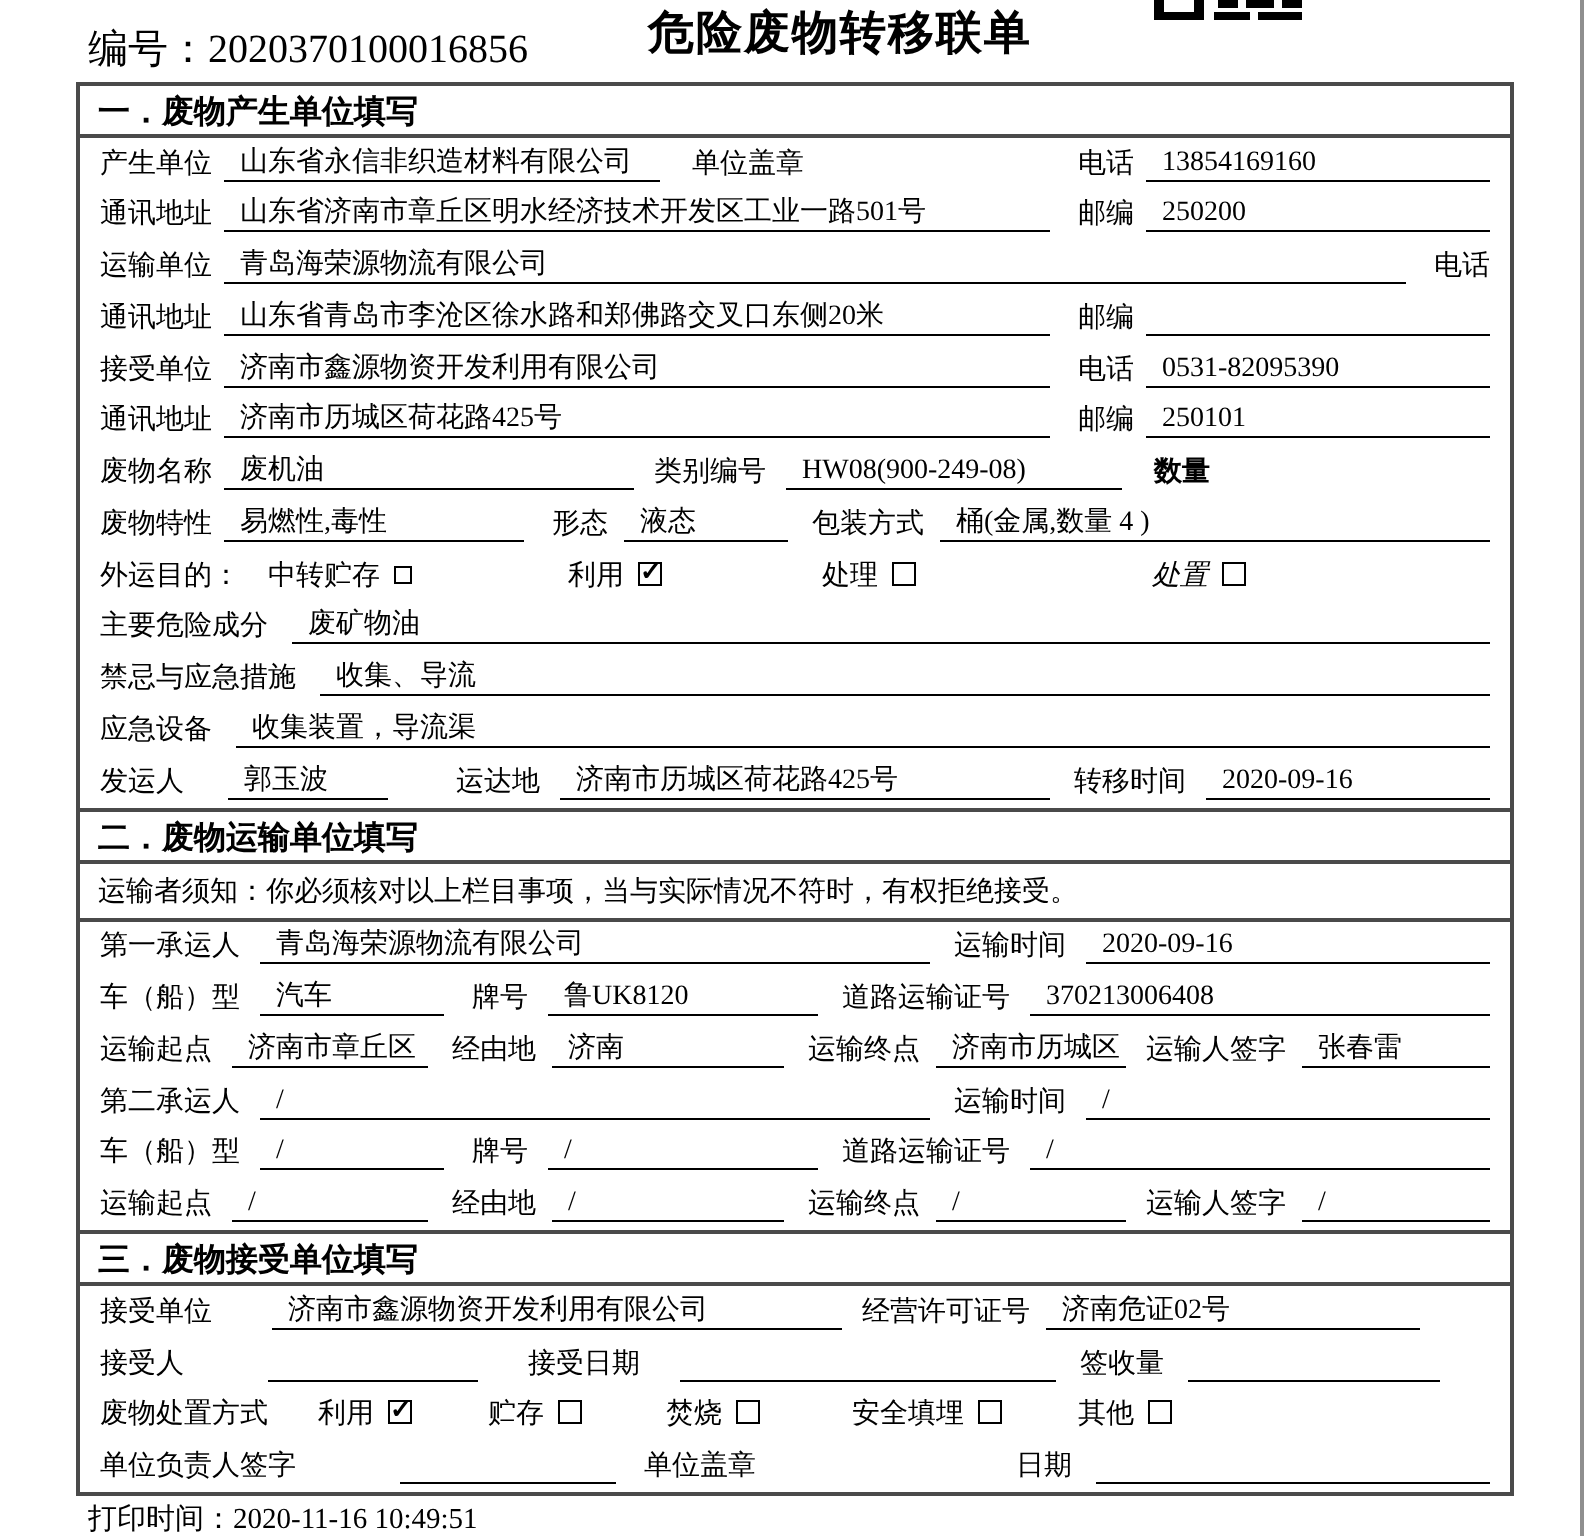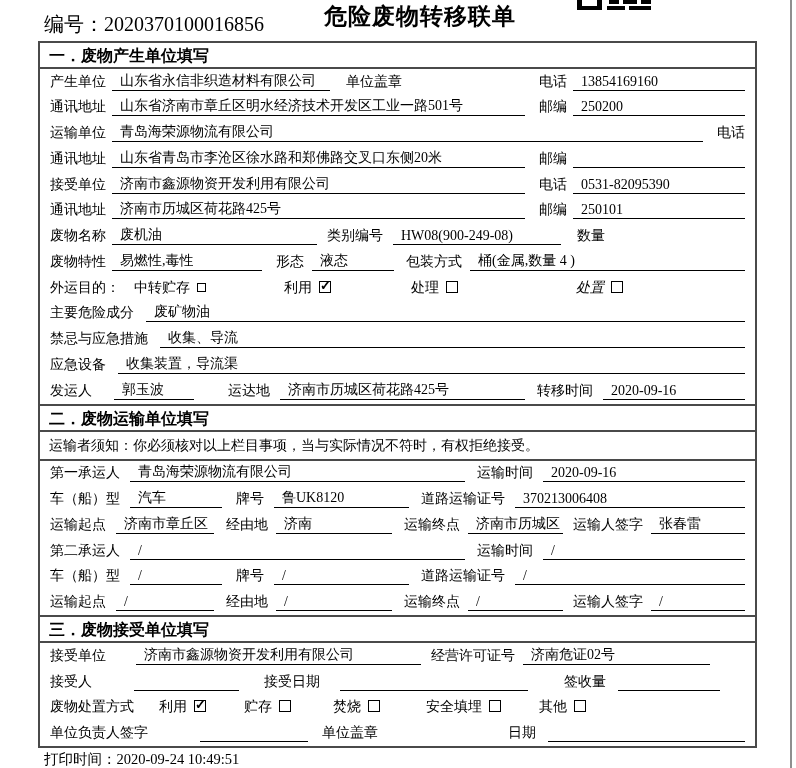--- a/index.html
+++ b/index.html
@@ -102,21 +102,21 @@
       <span class="ul grow" style="margin-left:6px;margin-right:14px;">济南市历城区荷花路425号</span>
       <span class="lbl">邮编</span>
       <span class="ul" style="width:172px;margin-left:6px;">250101</span>
     </div>
 
     <div class="row">
       <span class="lbl">废物名称</span>
       <span class="ul" style="width:205px;margin-left:6px;">废机油</span>
       <span class="lbl" style="margin-left:10px;">类别编号</span>
       <span class="ul" style="width:168px;margin-left:10px;">HW08(900-249-08)</span>
-      <span class="lbl" style="margin-left:16px;">数量</span>
+      <span class="lbl" style="margin-left:16px;font-weight:bold;">数量</span>
     </div>
 
     <div class="row">
       <span class="lbl">废物特性</span>
       <span class="ul" style="width:150px;margin-left:6px;">易燃性,毒性</span>
       <span class="lbl" style="margin-left:14px;">形态</span>
       <span class="ul" style="width:82px;margin-left:8px;">液态</span>
       <span class="lbl" style="margin-left:12px;">包装方式</span>
       <span class="ul grow" style="margin-left:8px;">桶(金属,数量 4 )</span>
     </div>
@@ -235,21 +235,21 @@
       <span class="ul" style="width:285px;margin-left:30px;">济南市鑫源物资开发利用有限公司</span>
       <span class="lbl" style="margin-left:10px;">经营许可证号</span>
       <span class="ul grow" style="margin-left:8px;margin-right:35px;">济南危证02号</span>
     </div>
 
     <div class="row">
       <span class="lbl">接受人</span>
       <span class="ul" style="width:105px;margin-left:42px;"></span>
       <span class="lbl" style="margin-left:25px;">接受日期</span>
       <span class="ul" style="width:188px;margin-left:20px;"></span>
-      <span class="lbl" style="margin-left:36px;">签收量</span>
+      <span class="lbl" style="margin-left:12px;">签收量</span>
       <span class="ul grow" style="margin-left:12px;margin-right:25px;"></span>
     </div>
 
     <div class="row">
       <span class="lbl">废物处置方式</span>
       <span class="opt" style="margin-left:25px;">
         <span>利用</span>
         <span class="cb checked"></span>
       </span>
       <span class="opt" style="margin-left:38px;">
@@ -273,15 +273,15 @@
     <div class="row">
       <span class="lbl">单位负责人签字</span>
       <span class="ul" style="width:108px;margin-left:52px;"></span>
       <span class="lbl" style="margin-left:14px;">单位盖章</span>
       <span class="lbl" style="margin-left:130px;">日期</span>
       <span class="ul grow" style="margin-left:12px;"></span>
     </div>
   </div>
 </div>
 
-<div class="print-line"><span>打印时间：</span><span>2020-09-24 10:49:51</span></div>
+<div class="print-line"><span>打印时间：</span><span>2020-11-16 10:49:51</span></div>
 
 <div class="page-edge"></div>
 
 </body></html>

